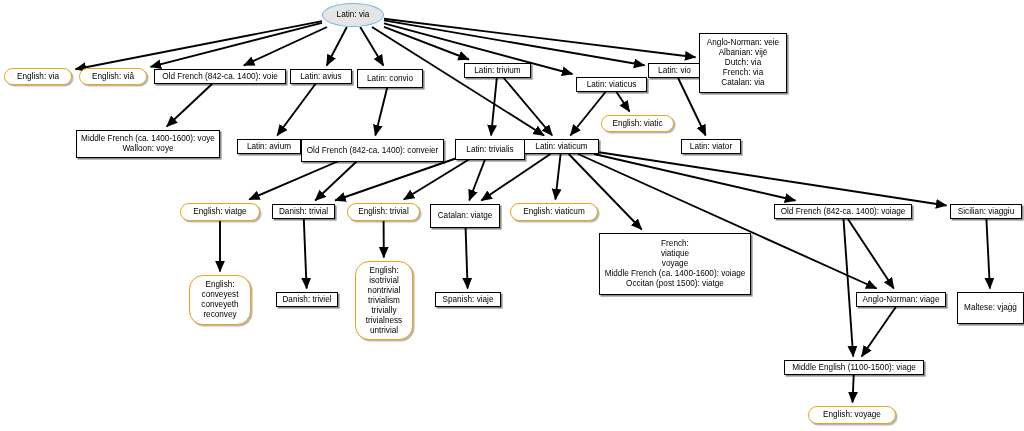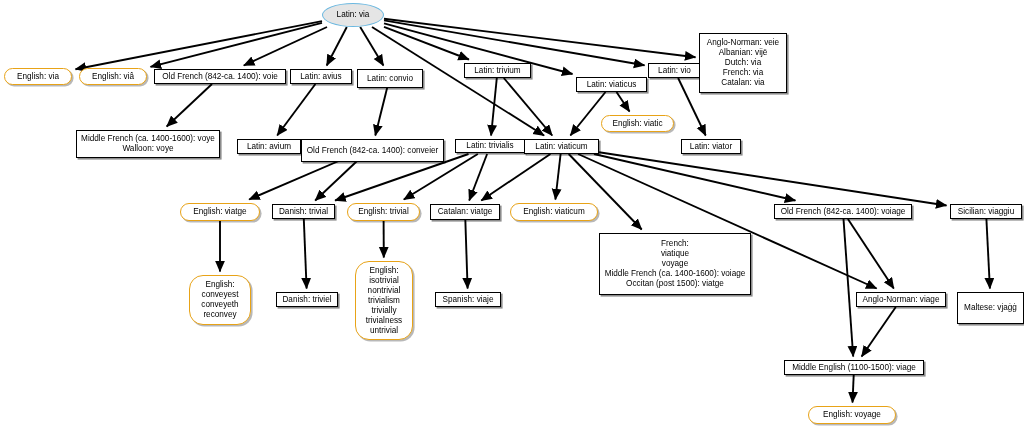--- a/index.html
+++ b/index.html
@@ -130,28 +130,28 @@
       <div class="node box" style="left: 648px; top: 63px; width: 53px; height: 15px;">Latin: vio</div>
       <div class="node box" style="left: 699px; top: 33px; width: 88px; height: 60px;">Anglo-Norman: veie
 Albanian: vijë
 Dutch: via
 French: via
 Catalan: via</div>
       <div class="node box" style="left: 76px; top: 130px; width: 144px; height: 28px;">Middle French (ca. 1400-1600): voye
 Walloon: voye</div>
       <div class="node box" style="left: 237px; top: 139px; width: 64px; height: 15px;">Latin: avium</div>
       <div class="node box" style="left: 301px; top: 139px; width: 143px; height: 23px;">Old French (842-ca. 1400): conveier</div>
-      <div class="node box" style="left: 455px; top: 139px; width: 70px; height: 14px;">Latin: trivialis</div>
+      <div class="node box" style="left: 455px; top: 139px; width: 70px; height: 21px;">Latin: trivialis</div>
       <div class="node box" style="left: 524px; top: 139px; width: 75px; height: 15px;">Latin: viaticum</div>
       <div class="node rounded" style="left: 601px; top: 115px; width: 73px; height: 17px;">English: viatic</div>
       <div class="node box" style="left: 681px; top: 139px; width: 60px; height: 15px;">Latin: viator</div>
       <div class="node rounded" style="left: 180px; top: 203px; width: 80px; height: 18px;">English: viatge</div>
       <div class="node box" style="left: 272px; top: 204px; width: 63px; height: 15px;">Danish: trivial</div>
       <div class="node rounded" style="left: 347px; top: 203px; width: 73px; height: 18px;">English: trivial</div>
-      <div class="node box" style="left: 430px; top: 204px; width: 70px; height: 16px;">Catalan: viatge</div>
+      <div class="node box" style="left: 430px; top: 204px; width: 70px; height: 24px;">Catalan: viatge</div>
       <div class="node rounded" style="left: 510px; top: 203px; width: 88px; height: 18px;">English: viaticum</div>
       <div class="node box" style="left: 774px; top: 204px; width: 138px; height: 15px;">Old French (842-ca. 1400): voiage</div>
       <div class="node box" style="left: 950px; top: 204px; width: 72px; height: 15px;">Sicilian: viaggiu</div>
       <div class="node tallrounded" style="left: 189px; top: 275px; width: 62px; height: 50px;">English:
 conveyest
 conveyeth
 reconvey</div>
       <div class="node box" style="left: 276px; top: 292px; width: 62px; height: 15px;">Danish: triviel</div>
       <div class="node tallrounded" style="left: 355px; top: 261px; width: 58px; height: 79px;">English:
 isotrivial

